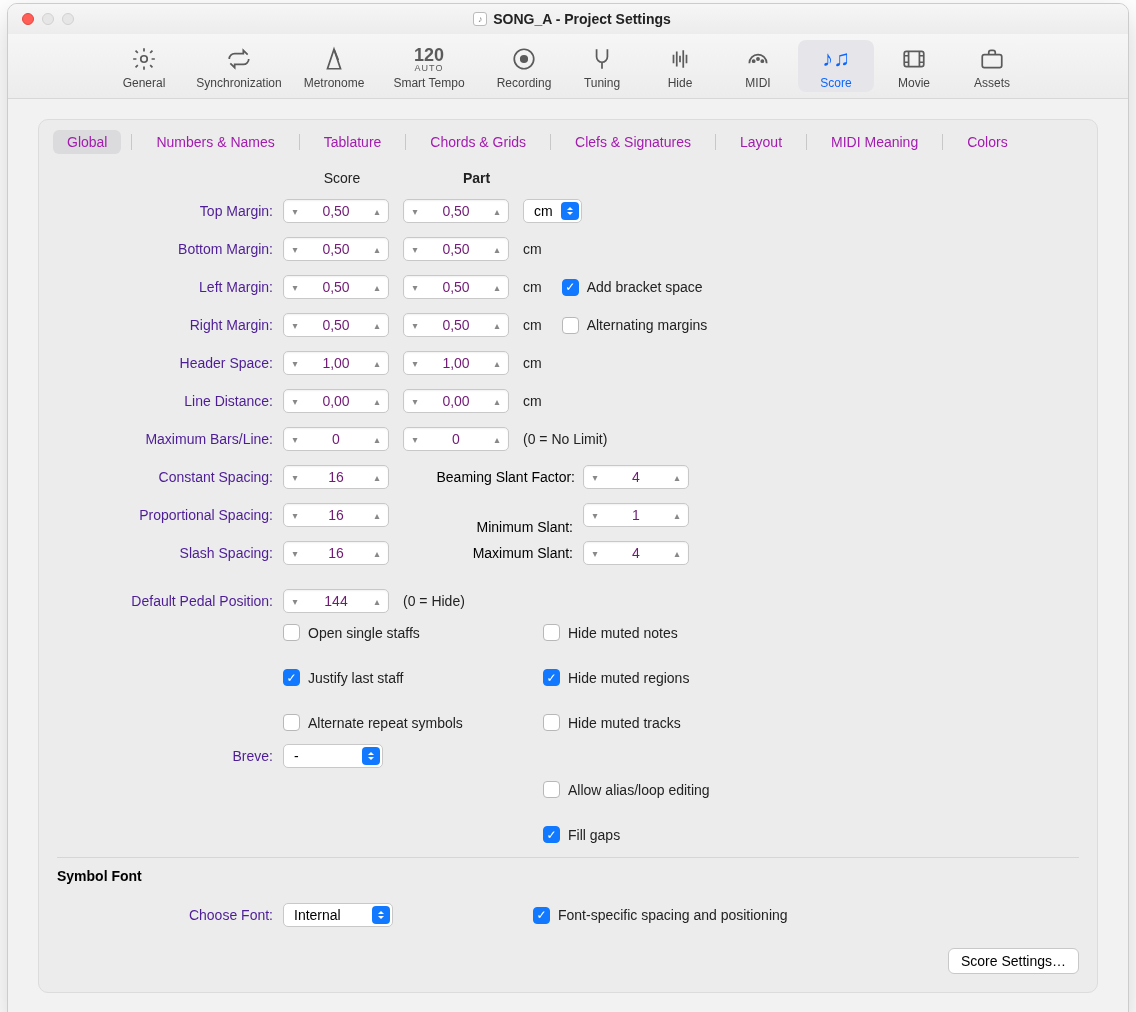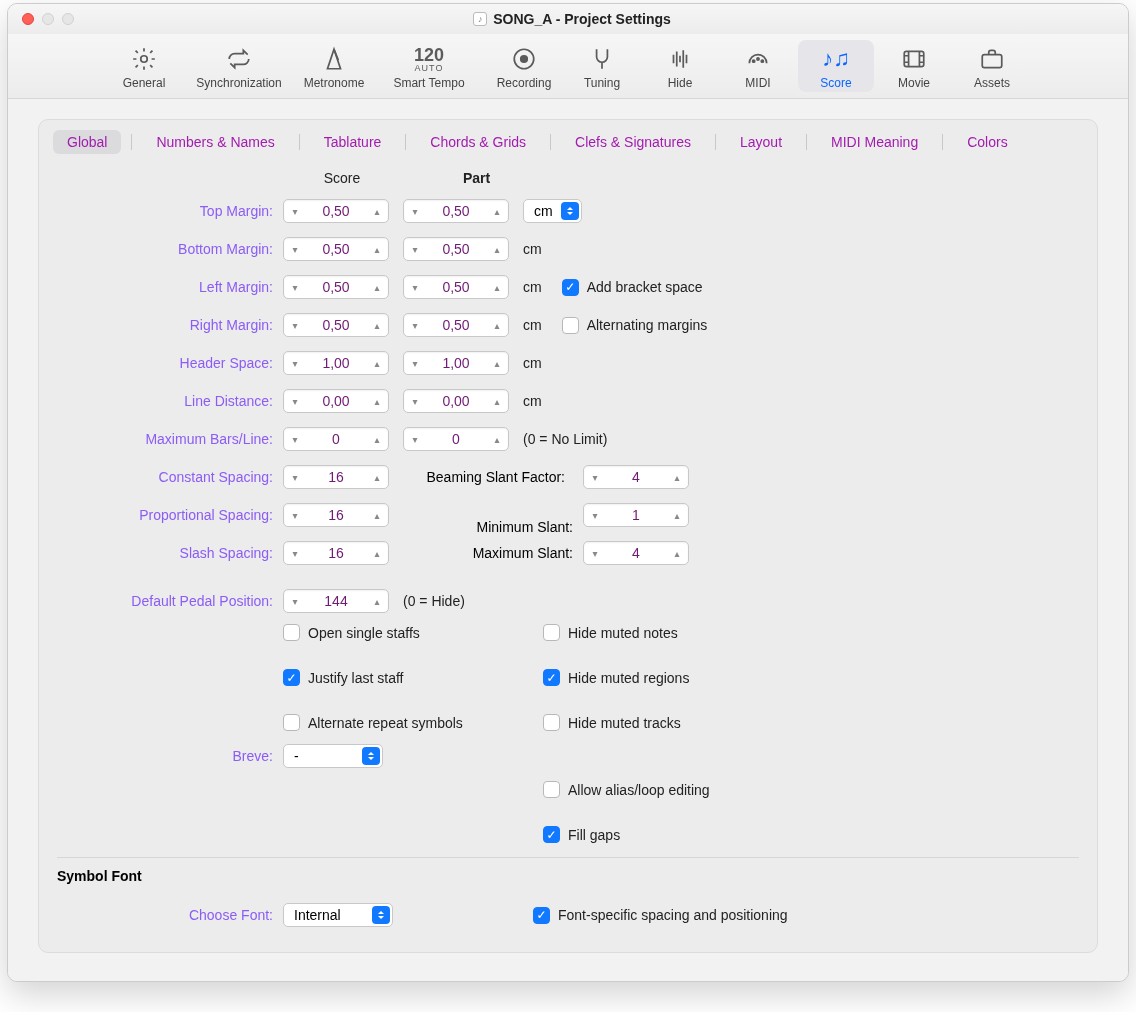--- a/index.html
+++ b/index.html
@@ -54,21 +54,21 @@
   .subtabs {
     display:flex; gap:0; align-items:center;
     padding: 10px 14px 6px;
   }
   .subtabs .sep { width:1px; height:16px; background:#c8c8c8; margin:0 10px;}
   .subtab { font-size:14px; color:#a21caf; padding:4px 14px; border-radius:6px; cursor:default;}
   .subtab.active { background:#dbdbdd; }
   .form-area { padding: 10px 0 0 0; }
   .cols-header { display:flex; padding-left:250px; gap:68px; font-size:14px; color:#222; margin-bottom:6px;}
   .row { display:flex; align-items:center; height:38px; }
-  .lbl { width:244px; text-align:right; padding-right:10px; font-size:14px; color:#8b5cf6;}
+  .lbl { width:244px; text-align:right; padding-right:10px; font-size:14px; color:#4c1d95;}
   .stepper {
     display:inline-flex; align-items:center;
     width:106px; height:24px; background:#fff; border:1px solid #c8c8c8; border-radius:5px;
     box-shadow: inset 0 1px 2px rgba(0,0,0,0.06);
     margin-right:14px;
   }
   .stepper .sbtn { width:22px; text-align:center; color:#888; font-size:10px; cursor:default; user-select:none;}
   .stepper .sval { flex:1; text-align:center; font-size:14px; color:#701a75;}
   .unit-select {
     display:inline-flex; align-items:center;
@@ -357,21 +357,21 @@
           <span class="txt">(0 = No Limit)</span>
         </div>
 
         <div class="row">
           <div class="lbl">Constant Spacing:</div>
           <div class="stepper">
               <span class="sbtn">▾</span>
               <span class="sval">16</span>
               <span class="sbtn">▴</span>
             </div>
-          <div style="width:180px;text-align:right;padding-right:18px;font-size:14px;">Beaming Slant Factor:</div>
+          <div style="width:180px;text-align:right;padding-right:8px;font-size:14px;">Beaming Slant Factor:</div>
           <div class="stepper">
               <span class="sbtn">▾</span>
               <span class="sval">4</span>
               <span class="sbtn">▴</span>
             </div>
         </div>
 
         <div class="row">
           <div class="lbl">Proportional Spacing:</div>
           <div class="stepper">
@@ -483,17 +483,20 @@
                 <span class="tri down"></span>
               </span>
           </div>
           <div style="width:140px;"></div>
           <label class="chk">
               <span class="box on">✓</span>
               <span>Font-specific spacing and positioning</span>
             </label>
         </div>
 
+        <div class="clearfix">
+          <button class="push-btn">Score Settings…</button>
+        </div>
 
       </div>
     </div>
   </div>
 </div>
 
 </body></html>

